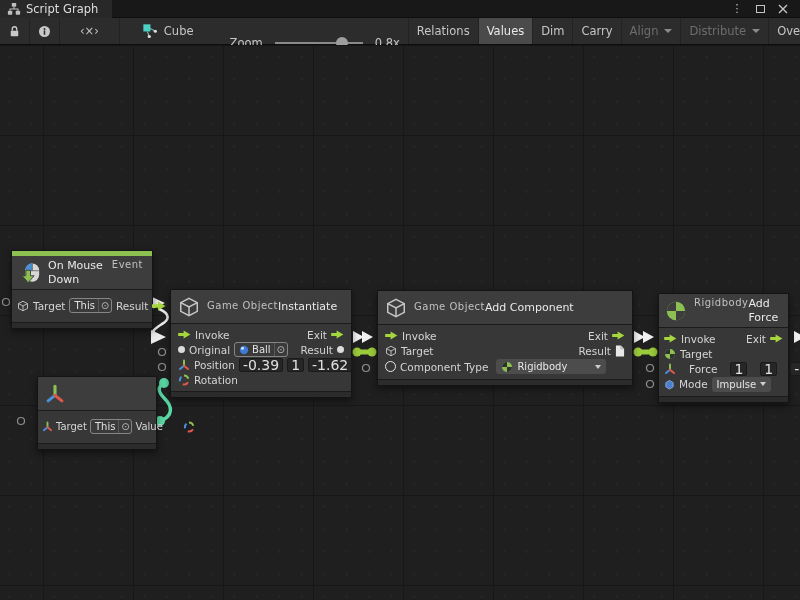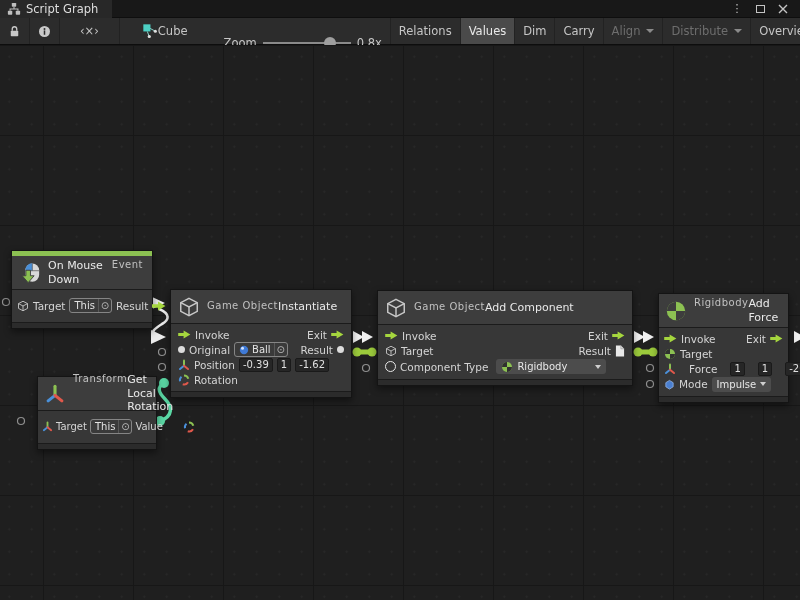--- a/index.html
+++ b/index.html
@@ -14,21 +14,21 @@
   .kebab { font-size:11px; color:#c4c4c4; letter-spacing:0; }
   .maxbox { width:9px; height:8px; border:1.5px solid #c4c4c4; }
 
   
   .toolbar { height:27px; background:#2c2c2c; display:flex; align-items:stretch; font-size:11.5px; color:#c6c6c6; border-bottom:1px solid #0d0d0d; white-space:nowrap; }
   .tb-btn { display:flex; align-items:center; justify-content:center; padding:0 8px; border-right:1px solid #222222; gap:4px; }
   .tb-btn.icon-btn { padding:0 7px; }
   .tb-btn.wide { padding:0 20px; }
   .tb-btn.active { background:#4a4a4a; color:#e8e8e8; }
   .tb-btn.disabled { color:#6e6e6e; }
-  .tb-group { display:flex; align-items:center; gap:0; padding:0 8px; }
+  .tb-group { display:flex; align-items:center; gap:6px; padding:0 8px; }
   .tb-spacer { flex:1; }
   .caret-sm { width:0; height:0; border-left:4px solid transparent; border-right:4px solid transparent; border-top:4.5px solid #8a8a8a; margin-left:2px; }
   .slider { position:relative; width:88px; height:14px; margin:0 6px; }
   .slider .track { position:absolute; left:0; right:0; top:6px; height:2px; background:#8a8a8a; }
   .slider .handle { position:absolute; top:1px; left:61px; width:12px; height:12px; border-radius:50%; background:#9e9e9e; }
 
   
   .canvas { position:relative; width:800px; height:555px; background-color:#1f1f1f;
     background-image:
       linear-gradient(to right, #171717 1px, transparent 1px),
@@ -51,21 +51,21 @@
   .prow.tall { height:25px; }
   .right-group { margin-left:auto; display:flex; align-items:center; gap:4px; }
   .node-footer { height:6px; background:#2b2b2b; border-top:1px solid #1b1b1b; }
 
   .wdot { width:7px; height:7px; border-radius:50%; background:#dcdcdc; flex:0 0 auto; }
   .bigcircle { width:11px; height:11px; border:1.8px solid #e8e8e8; border-radius:50%; flex:0 0 auto; }
 
   .chip { display:inline-flex; align-items:center; height:15px; border:1px solid #858585; border-radius:3px; background:#3a3a3a; padding-left:4px; font-size:10px; color:#e2e2e2; flex:0 0 auto; }
   .chip .picker { display:inline-flex; align-items:center; justify-content:center; width:13px; height:100%; margin-left:3px; color:#b8b8b8; font-size:10px; border-left:1px solid #585858; }
 
-  .vfield { background:#262626; border:1px solid #1a1a1a; border-radius:2px; height:14px; line-height:12px; padding:0 3px; font-size:10px; color:#e0e0e0; flex:0 0 auto; }
+  .vfield { background:#262626; border:1px solid #1a1a1a; border-radius:2px; height:14px; line-height:12px; padding:0 3px; font-size:14px; color:#e0e0e0; flex:0 0 auto; }
 
   .dd { display:inline-flex; align-items:center; background:#4c4c4c; border-radius:3px; height:15px; padding:0 5px; gap:4px; font-size:10px; color:#e6e6e6; flex:0 0 auto; }
   .dd .caret { width:0; height:0; border-left:3.5px solid transparent; border-right:3.5px solid transparent; border-top:4.5px solid #cfcfcf; }
 
   svg { display:block; }
   .icon { flex:0 0 auto; display:inline-flex; }
 </style>
 </head>
 <body>
 
@@ -260,24 +260,20 @@
 
   <div class="node" style="left:37px; top:331px; width:120px;">
     <div class="node-header" style="padding:0 6px;">
       <span class="icon">
         <svg width="22" height="22" viewBox="0 0 24 24" stroke-linecap="round" stroke-width="3.4" fill="none">
           <line x1="12" y1="13.5" x2="12" y2="3.5" stroke="#8CC152"></line>
           <line x1="12" y1="13.5" x2="4.5" y2="19.5" stroke="#4a90d9"></line>
           <line x1="12" y1="13.5" x2="19.5" y2="19.5" stroke="#e0584b"></line>
         </svg>
       </span>
-      <div class="node-titles">
-        <span class="node-cat">Transform</span>
-        <span class="node-title">Get Local Rotation</span>
-      </div>
     </div>
     <div class="node-body">
       <div class="prow tall" style="padding:0 4px; gap:3px; font-size:10px;">
         <span class="icon">
           <svg width="11" height="11" viewBox="0 0 24 24" stroke-linecap="round" stroke-width="4" fill="none">
             <line x1="12" y1="13.5" x2="12" y2="3" stroke="#8CC152"></line>
             <line x1="12" y1="13.5" x2="4" y2="20" stroke="#4a90d9"></line>
             <line x1="12" y1="13.5" x2="20" y2="20" stroke="#e0584b"></line>
           </svg>
         </span>

